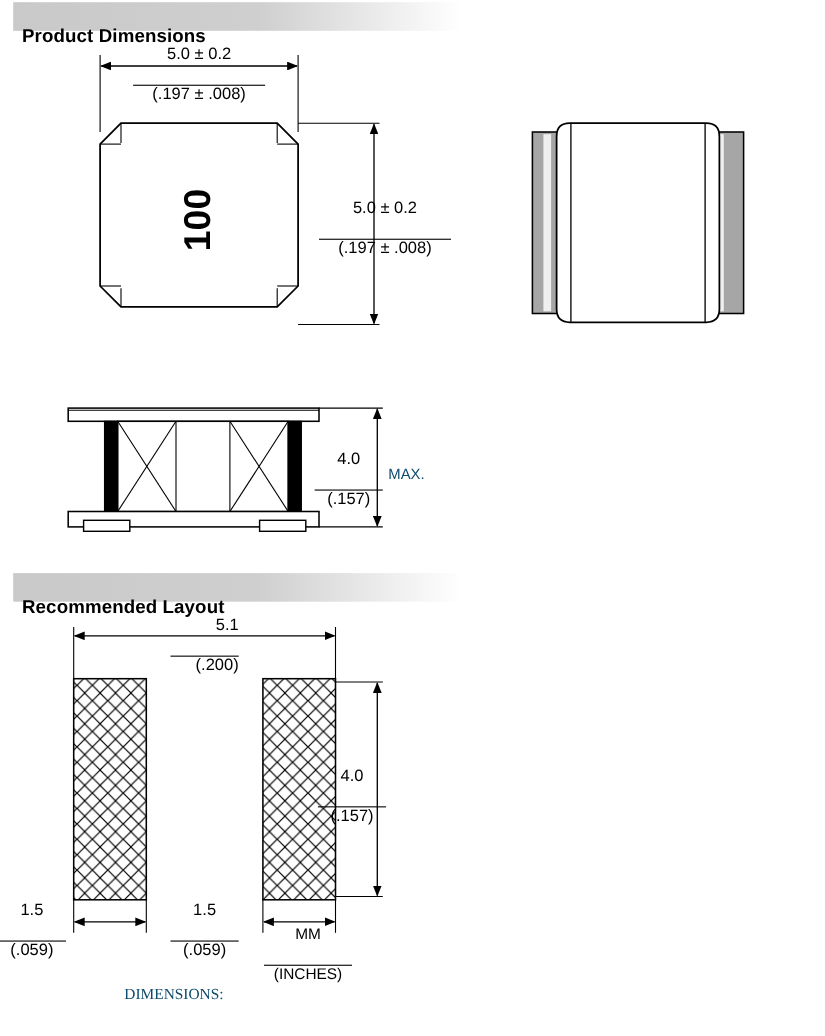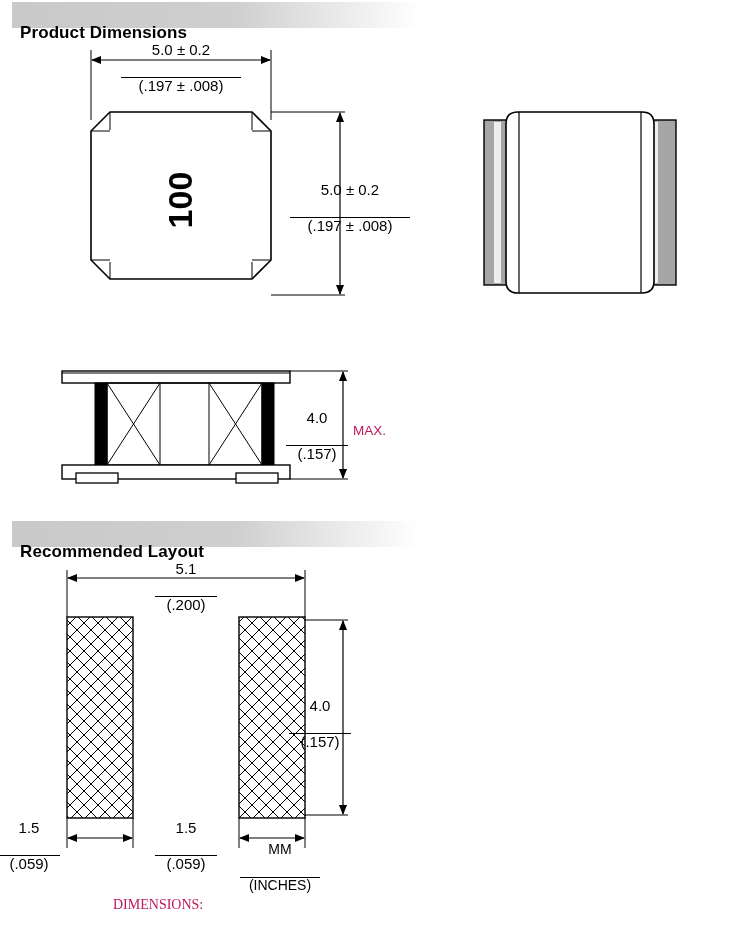--- a/index.html
+++ b/index.html
@@ -40,21 +40,21 @@
   }
   #bar-product { top: 2px; }
   #bar-layout { top: 521px; }
 
   
   .abs { position: absolute; }
   .txt {
     font-size: 13.5px;
     line-height: 15px;
     white-space: nowrap;
-    color: #be185d;
+    color: #0c4a6e;
   }
   .frac {
     font-size: 15px;
     line-height: 15px;
     text-align: center;
     white-space: nowrap;
   }
   .frac .top { display: block; }
   .frac .bot { display: block; border-top: 1px solid #000; margin-top: 20px; }
 
@@ -184,21 +184,21 @@
   <div class="abs" style="left:140px; top:160px; width:80px; height:80px;">
     <div style="transform: rotate(-90deg); transform-origin: center center; font-size:34px; font-weight:bold; text-align:center; line-height:80px; width:80px; height:80px;">100</div>
   </div>
 
   <div class="abs frac" style="left:286px; top:410px; width:62px;">
     <span class="top">4.0</span>
     <span class="bot">(.157)</span>
   </div>
   <div class="abs txt" style="left:353px; top:423px;">MAX.</div>
 
-  <div class="abs frac" style="left:155px; top:561px; width:62px;">
+  <div class="abs frac" style="left:155px; top:561px; width:62px;text-align:right;">
     <span class="top">5.1</span>
     <span class="bot">(.200)</span>
   </div>
 
   <div class="abs frac" style="left:289px; top:698px; width:62px;">
     <span class="top">4.0</span>
     <span class="bot">(.157)</span>
   </div>
 
   <div class="abs frac" style="left:-2px; top:820px; width:62px;">

